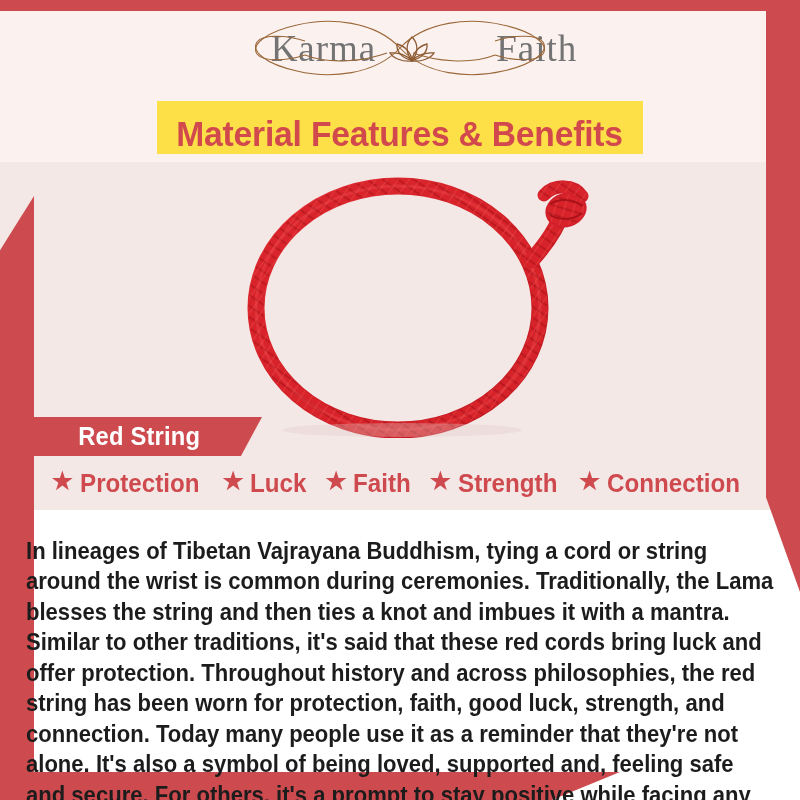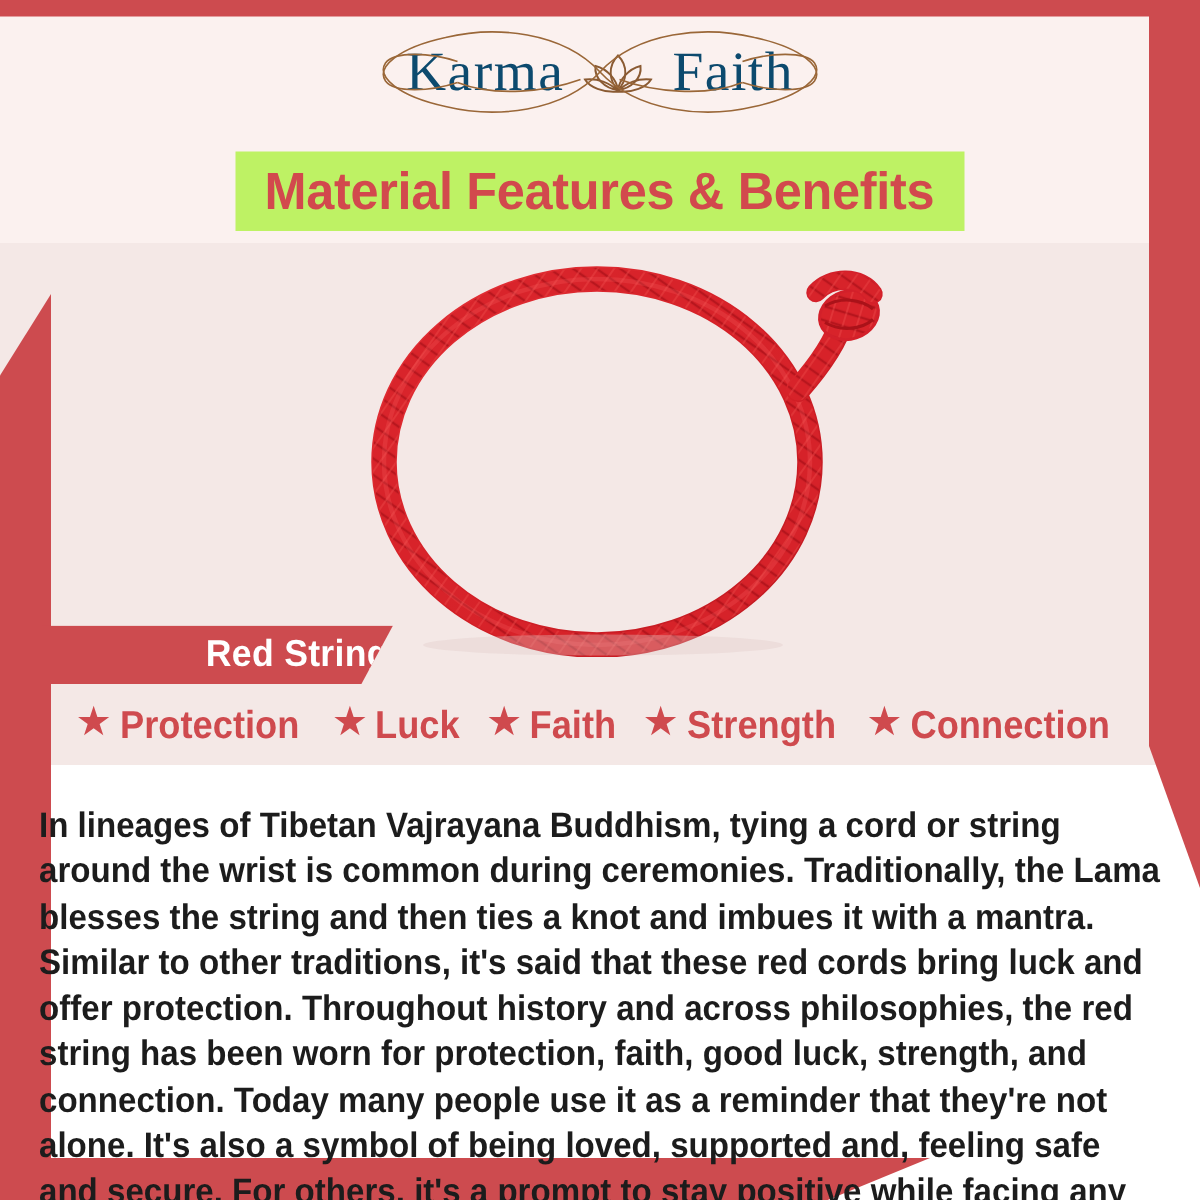--- a/index.html
+++ b/index.html
@@ -70,43 +70,44 @@
   .logo-inner {
     position: relative;
     display: flex;
     align-items: center;
     justify-content: center;
     gap: 10px;
   }
   .logo-word {
     font-family: "Liberation Serif", "DejaVu Serif", serif;
     font-size: 37px;
-    color: #0c4a6e;
+    color: #737373;
     letter-spacing: 1px;
     line-height: 1;
+    margin-left: 48px;
   }
   .logo-mark { width: 52px; height: 40px; display: block; }
   .logo-flourish {
     position: absolute;
     left: 50%;
     top: 50%;
     transform: translate(-50%, -50%);
     width: 330px;
     height: 66px;
     pointer-events: none;
   }
 
   
   .title-banner {
     position: absolute;
     left: 157px; top: 101px;
     width: 486px; height: 53px;
-    background: #bef264;
-    display: flex;
-    align-items: center;
+    background: #fde047;
+    display: flex;
+    align-items: flex-end;
     justify-content: center;
   }
   .title-text {
     font-family: "Liberation Sans Narrow", "Liberation Sans", sans-serif;
     font-weight: bold;
     font-size: 35px;
     color: #d2494d;
     letter-spacing: -0.2px;
     white-space: nowrap;
     transform: scaleX(0.96);
@@ -122,21 +123,20 @@
 
   
   .label-banner {
     position: absolute;
     left: 28px; top: 417px;
     width: 234px; height: 39px;
     background: #cd4b4f;
     clip-path: polygon(0 0, 100% 0, 91% 100%, 0 100%);
     display: flex;
     align-items: center;
-    justify-content: flex-end;
   }
   .label-text {
     font-family: "Liberation Sans Narrow", "Liberation Sans", sans-serif;
     font-weight: bold;
     font-size: 25px;
     color: #ffffff;
     margin-left: 47px;
     letter-spacing: 0.2px;
     transform: scaleX(0.95);
   }

